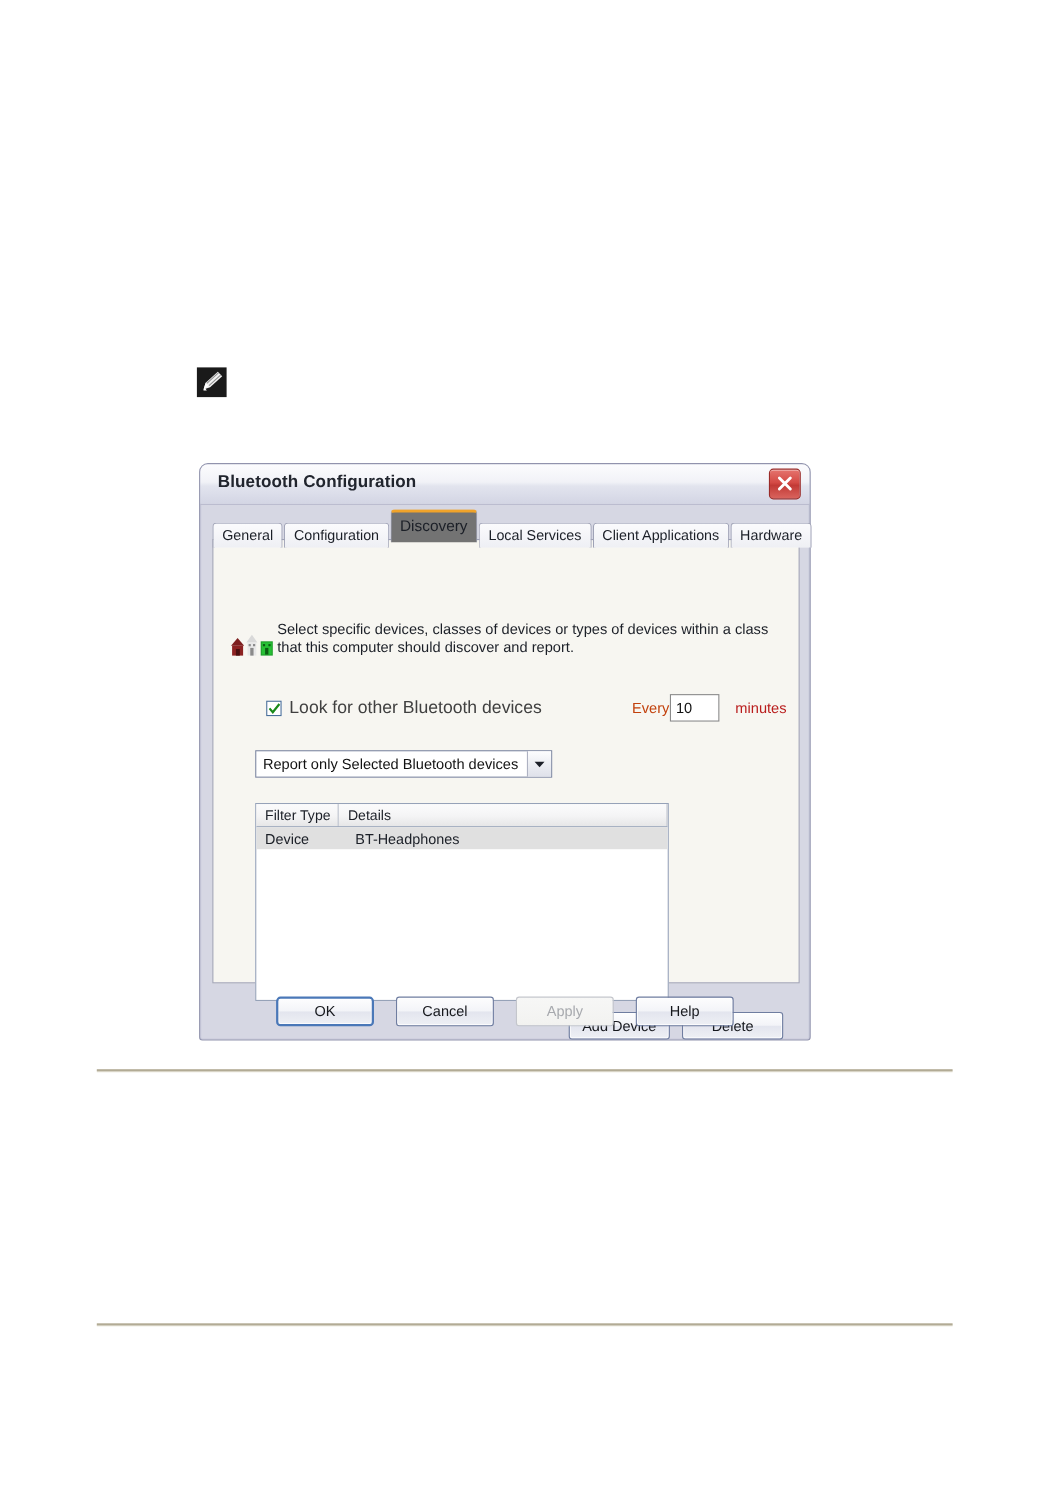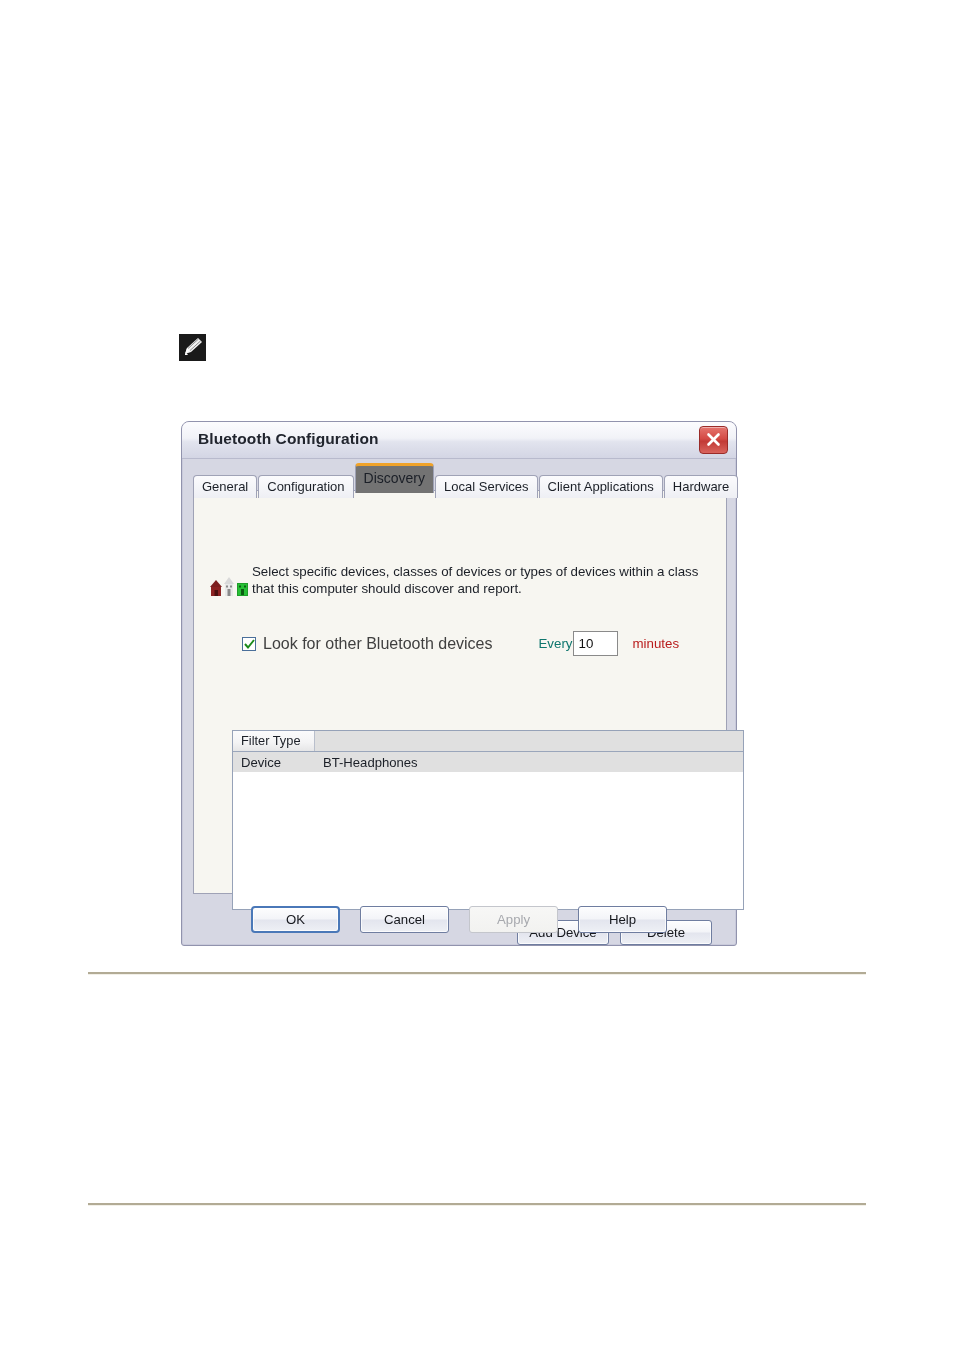--- a/index.html
+++ b/index.html
@@ -165,22 +165,22 @@
   }
   .checkbox svg { position: absolute; left: 1px; top: 1px; }
   .check-label {
     font-size: 16px;
     color: #404040;
     margin-left: 7px;
     white-space: nowrap;
   }
   .every-label {
     font-size: 13.3px;
-    color: #0f766e;
-    margin-left: 46px;
+    color: #c2410c;
+    margin-left: 82px;
   }
   .minutes-input {
     width: 45px;
     height: 25px;
     margin-left: 1px;
     background: #ffffff;
     border: 1px solid #8a8a8a;
     box-sizing: border-box;
     font-size: 13.3px;
     font-family: "Liberation Sans", sans-serif;
@@ -221,21 +221,21 @@
     align-items: center;
     justify-content: center;
   }
   .combo-arrow svg { display: block; }
 
   
   .listbox {
     position: absolute;
     left: 38px;
     top: 239px;
-    width: 512px;
+    width: 376px;
     height: 180px;
     background: #ffffff;
     border: 1px solid #96a2b8;
     box-sizing: border-box;
     overflow: hidden;
   }
   .list-header {
     display: flex;
     height: 21px;
     background: #e3e3e3;
@@ -390,24 +390,33 @@
         <svg width="11" height="11" viewBox="0 0 11 11">
           <polyline points="1,5 4,8.5 10,1" fill="none" stroke="#1a8a1a" stroke-width="2"></polyline>
         </svg>
       </div>
       <span class="check-label">Look for other Bluetooth devices</span>
       <span class="every-label">Every</span>
       <input class="minutes-input" type="text" value="10" style="">
       <span class="minutes-label">minutes</span>
     </div>
 
+    <div class="combo">
+      <span class="combo-text">Report only Selected Bluetooth devices</span>
+      <span class="combo-arrow">
+        <svg width="11" height="8" viewBox="0 0 11 8">
+          <polygon points="1,1.5 5.5,6.5 10,1.5" fill="#1b1f27"></polygon>
+        </svg>
+      </span>
+    </div>
 
     <div class="listbox">
       <div class="list-header">
         <div class="th col-type">Filter Type</div>
+        <div class="th col-details">Details</div>
         <div class="th col-blank"></div>
       </div>
       <div class="list-row">
         <div class="td col-type">Device</div>
         <div class="td col-details">BT-Headphones</div>
       </div>
     </div>
 
     <div class="panel-buttons">
       <div class="btn">Add Device</div>

